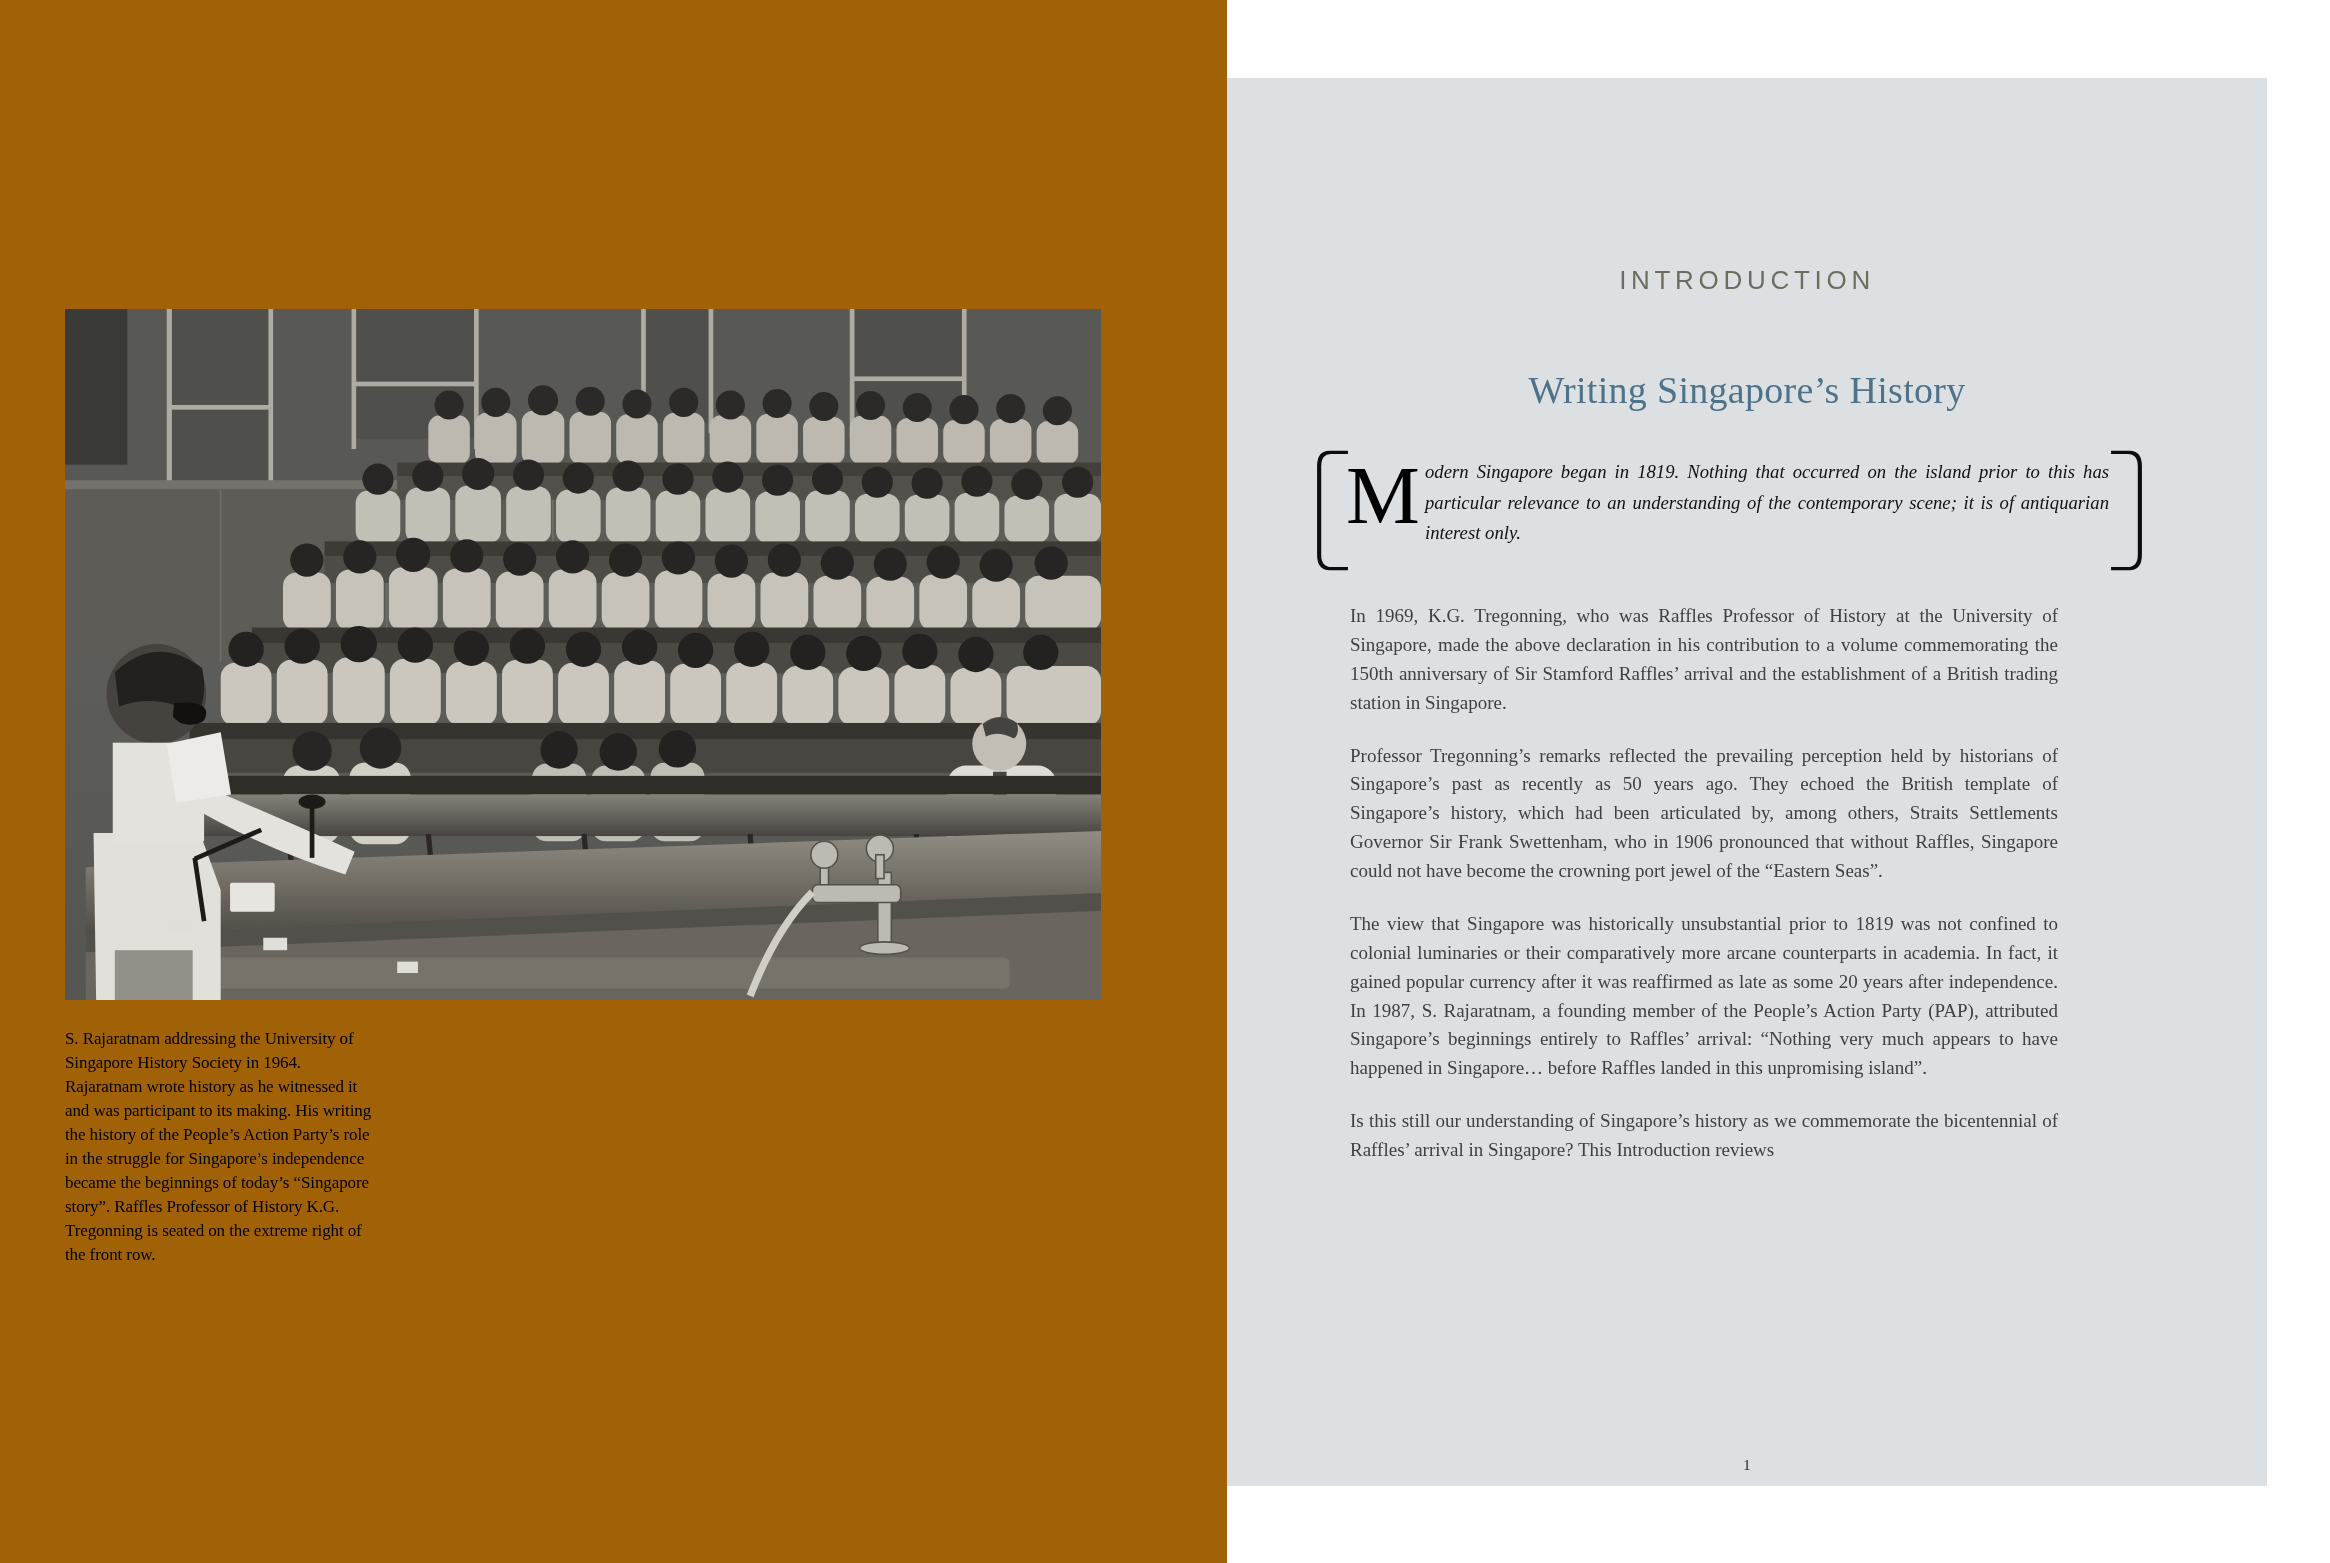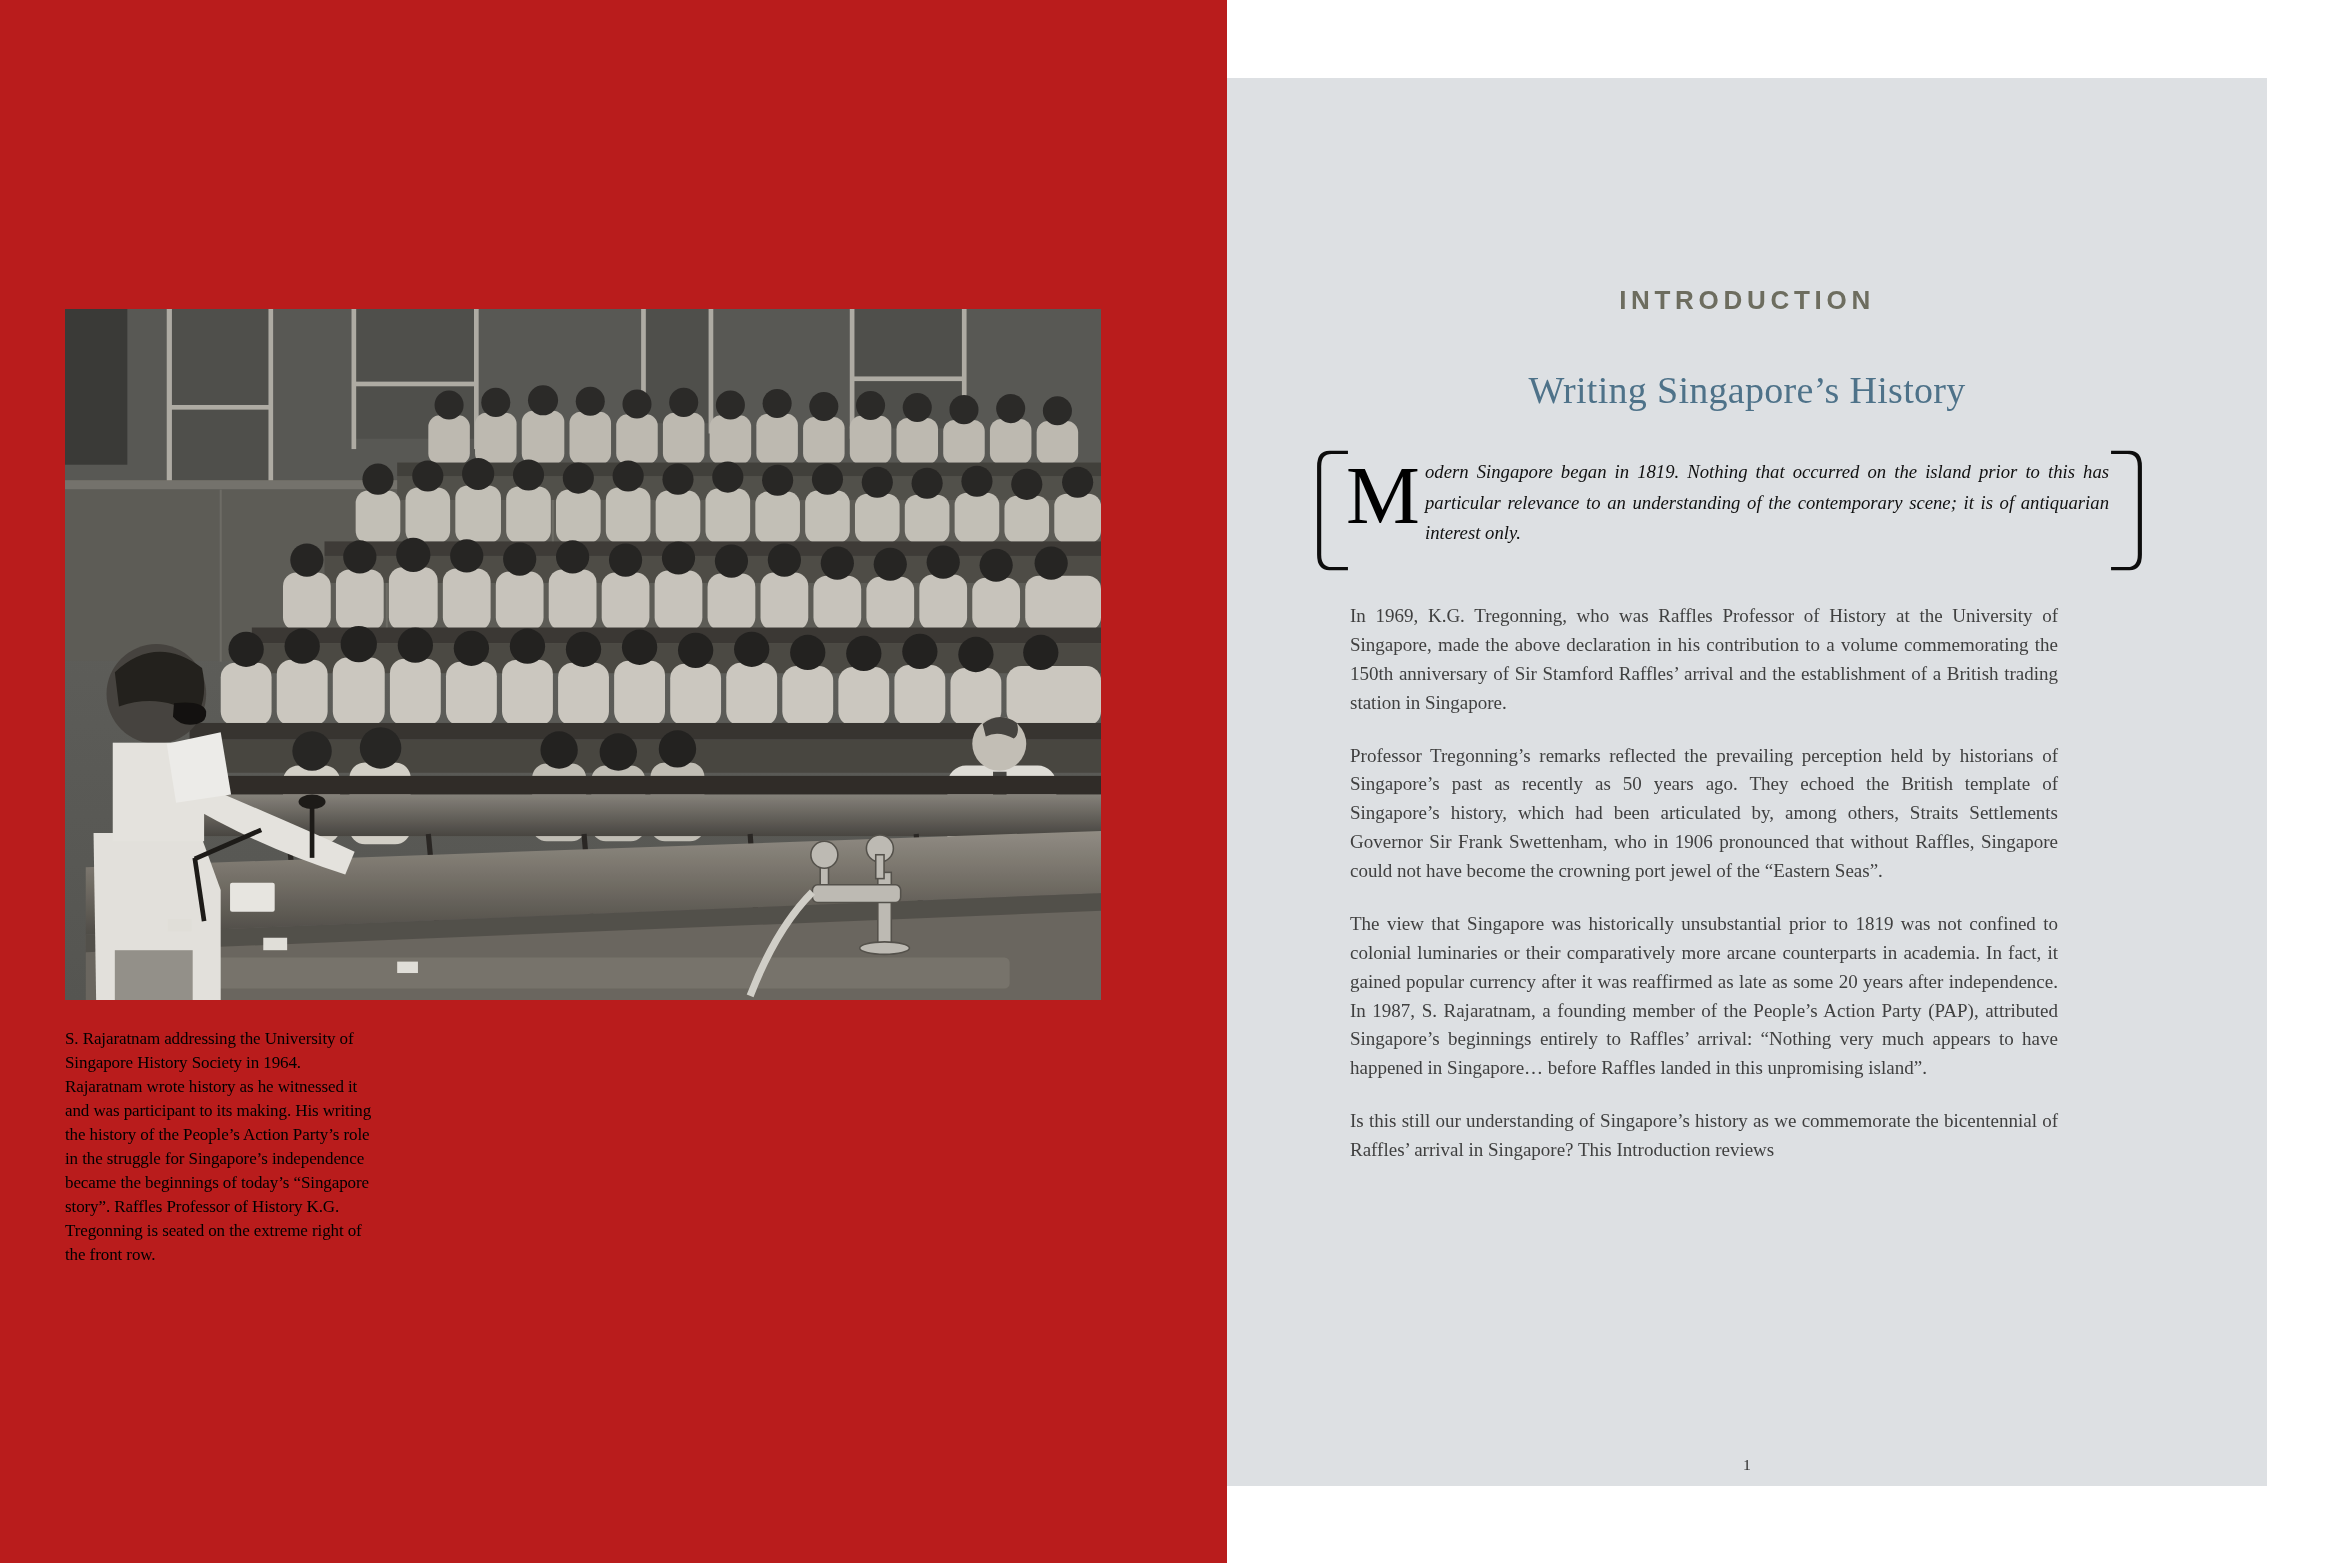--- a/index.html
+++ b/index.html
@@ -13,21 +13,21 @@
     position: relative;
     overflow: hidden;
     font-family: "Liberation Sans", sans-serif;
   }
 
   
   #left-page {
     position: absolute;
     left: 0; top: 0;
     width: 1227px; height: 1564px;
-    background: #b91c1c;
+    background: #a16207;
   }
 
   #photo-frame {
     position: absolute;
     left: 65px; top: 309px;
     width: 1036px; height: 691px;
     overflow: hidden;
     background: #6e6e6e;
   }
   #photo-frame svg { display: block; width: 100%; height: 100%; }
@@ -53,22 +53,21 @@
 
   #eyebrow {
     position: absolute;
     left: 0; top: 187px;
     width: 100%;
     text-align: center;
     font-family: "Liberation Sans", sans-serif;
     font-size: 26px;
     letter-spacing: 4.7px;
     color: #6d6d5f;
-    font-weight: 700;
-    margin-top: 20px;
+    font-weight: 400;
   }
 
   #page-title {
     position: absolute;
     left: 0; top: 265px;
     width: 100%;
     text-align: center;
     font-family: Liberation Serif, serif;
     font-size: 38px;
     color: #4e7289;

